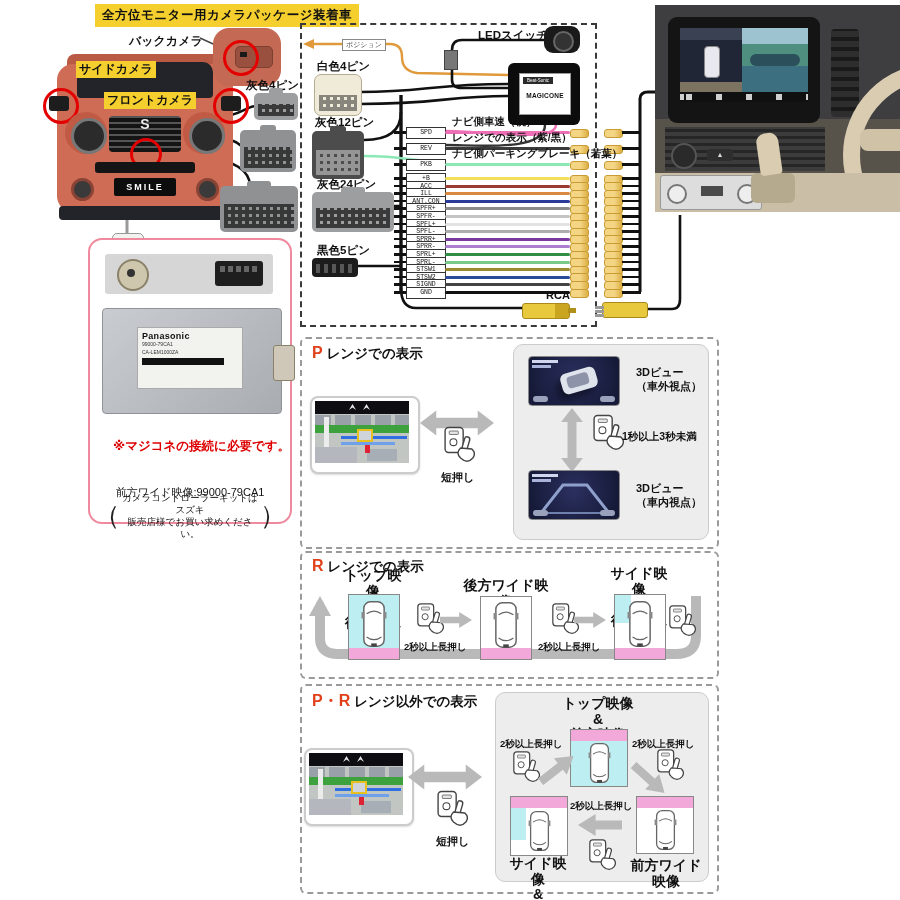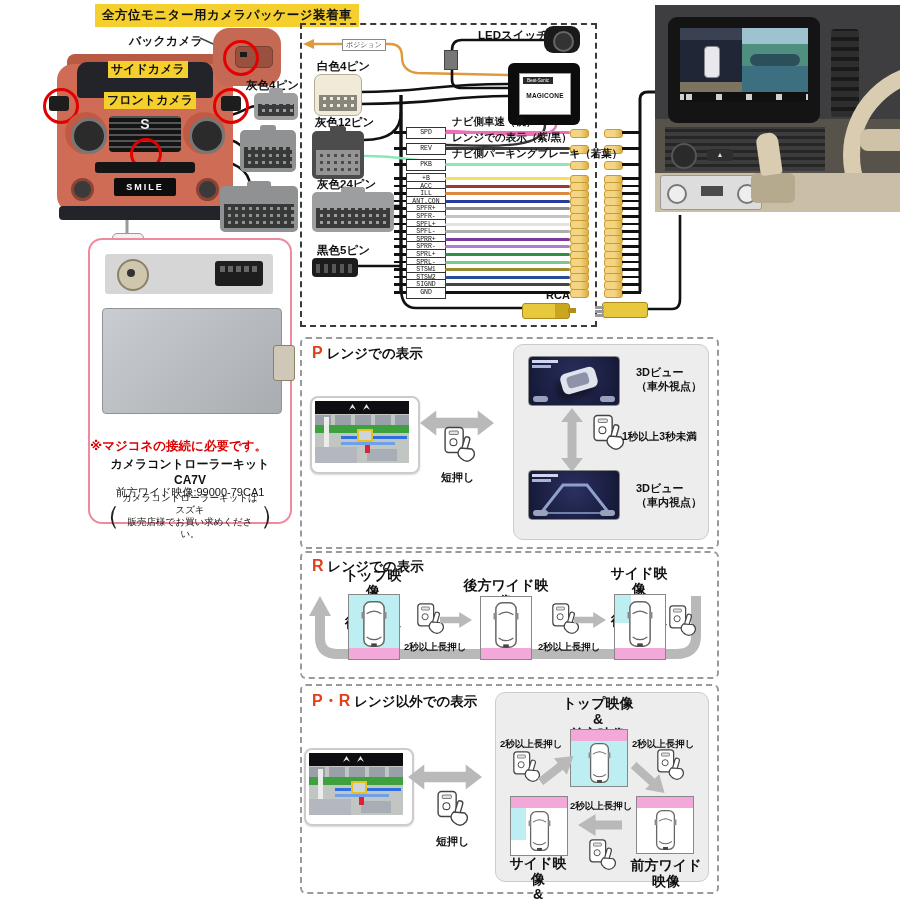--- a/index.html
+++ b/index.html
@@ -47,21 +47,21 @@
   #sideimg .circ{position:absolute;left:12px;top:5px;width:28px;height:28px;background:#cfc6ae;border:2px solid #8a8268;border-radius:50%;}
   #sideimg .circ i{position:absolute;left:8px;top:8px;width:8px;height:8px;background:#333;border-radius:50%;}
   #sideimg .blk{position:absolute;left:110px;top:7px;width:48px;height:25px;background:#1e1e1e;border-radius:3px;}
   #sideimg .blk i{position:absolute;left:5px;top:5px;right:5px;height:6px;background-image:repeating-linear-gradient(90deg,#666 0 5px,transparent 5px 8px);}
   #unitimg{position:absolute;left:12px;top:68px;width:178px;height:104px;background:linear-gradient(135deg,#c9ccd0,#a9adb2);border:1px solid #8f9398;border-radius:4px;}
   #unitimg .lab{position:absolute;left:34px;top:18px;width:96px;height:54px;background:#f2f2ef;border:1px solid #aaa;padding:3px 4px;}
   #unitimg .brand{font-size:9px;font-weight:bold;letter-spacing:.3px;}
   #unitimg .tl{font-size:5px;color:#333;line-height:1.5;white-space:nowrap;}
   #unitimg .bar{margin-top:2px;width:82px;height:7px;background:#111;}
   #unitimg .stub{position:absolute;right:-14px;top:36px;width:20px;height:34px;background:#cfc8b8;border:1px solid #8a8268;border-radius:3px;}
-  #kitbox .red{position:absolute;width:100%;text-align:left;color:#dd0000;font-weight:bold;font-size:12.5px;}
+  #kitbox .red{position:absolute;width:100%;text-align:right;color:#dd0000;font-weight:bold;font-size:12.5px;}
   #kitbox .t1{position:absolute;width:100%;text-align:center;font-weight:bold;font-size:12px;}
   #kitbox .t2{position:absolute;width:100%;text-align:center;font-size:11px;}
   #kitbox .note{position:absolute;left:4px;top:252px;width:192px;display:flex;align-items:center;justify-content:center;}
   #kitbox .note .par{font-size:26px;font-weight:300;color:#222;}
   #kitbox .note .tx{font-size:9.5px;text-align:center;line-height:1.25;}
   
   #wirebox{left:300px;top:23px;width:293px;height:300px;border:2px dashed #3a3a3a;}
   #postag{left:342px;top:39px;font-size:7px;border:1px solid #888;background:#fff;padding:0 3px;color:#555;}
   #magicone{left:508px;top:63px;width:72px;height:62px;background:#0c0c0c;border-radius:6px;}
   #magicone .lab{position:absolute;left:11px;top:10px;width:50px;height:40px;background:#fff;border:1px solid #999;}
@@ -238,21 +238,21 @@
   <div class="base"></div>
 </div>
 
 <div class="abs" id="backcam">
   <div class="cam"></div>
     <div class="dot"></div>
     <div class="red-c"></div>
 </div>
 
 <div class="abs cam-label" style="left:129px;top:33px;">バックカメラ</div>
-<div class="abs cam-label yl" style="left:108px;top:61px;text-align:right;">サイドカメラ</div>
+<div class="abs cam-label yl" style="left:76px;top:61px;text-align:right;">サイドカメラ</div>
 <div class="abs cam-label yl" style="left:104px;top:92px;">フロントカメラ</div>
 
 <div class="abs conn-lbl" style="left:246px;top:78px;">灰色4ピン</div>
 <div class="abs conn" id="gray4c">
     <div class="tab" style="background:#9c9ea0;"></div>
     <div class="pins-grid"></div>
   </div>
 <div class="abs conn" id="gray12b">
     <div class="tab" style="background:#8f9193;"></div>
     <div class="pins-grid"></div>
@@ -270,24 +270,29 @@
 <div class="abs" id="kitbox">
   <div id="sideimg">
     <div class="circ">
         <i></i>
       </div>
       <div class="blk">
         <i></i>
       </div>
   </div>
   <div id="unitimg">
+    <div class="lab">
+      <div class="brand">Panasonic</div>
+      <div class="tl">99000-79CA1</div>
+      <div class="tl">CA-LEM1000ZA</div>
+      <div class="bar"></div>
+    </div>
     <div class="stub"></div>
   </div>
   <div class="red" style="top:198px;">※マジコネの接続に必要です。</div>
-  <div class="t1" style="top:216px;">カメラコントローラーキット　CA7V</div>
   <div class="t2" style="top:245px;">前方ワイド映像:99000-79CA1</div>
   <div class="note">
     <span class="par">（</span>
     <span class="tx"><span>カメラコントローラーキットはスズキ</span><br><span>販売店様でお買い求めください。</span></span>
     <span class="par">）</span>
   </div>
 </div>
 
 <div class="abs" id="wirebox"></div>
 <div class="abs" id="postag">ポジション</div>

